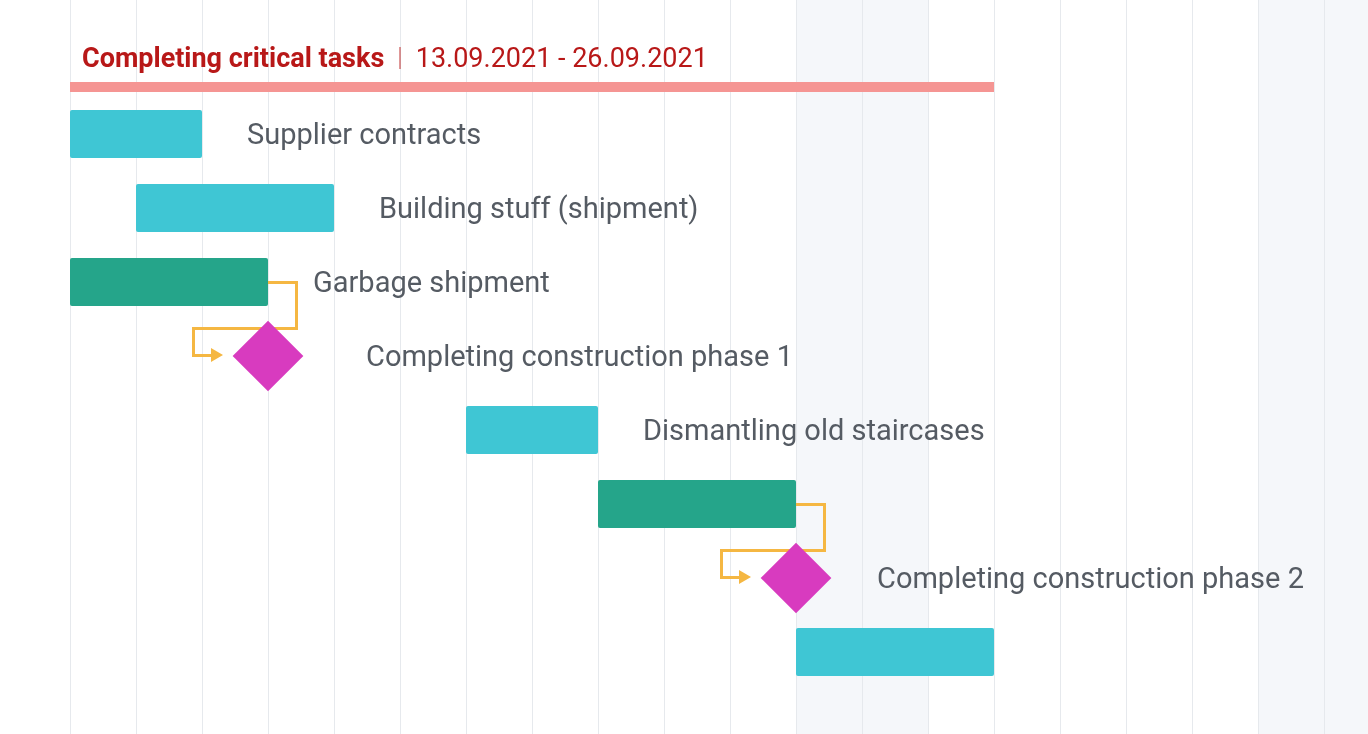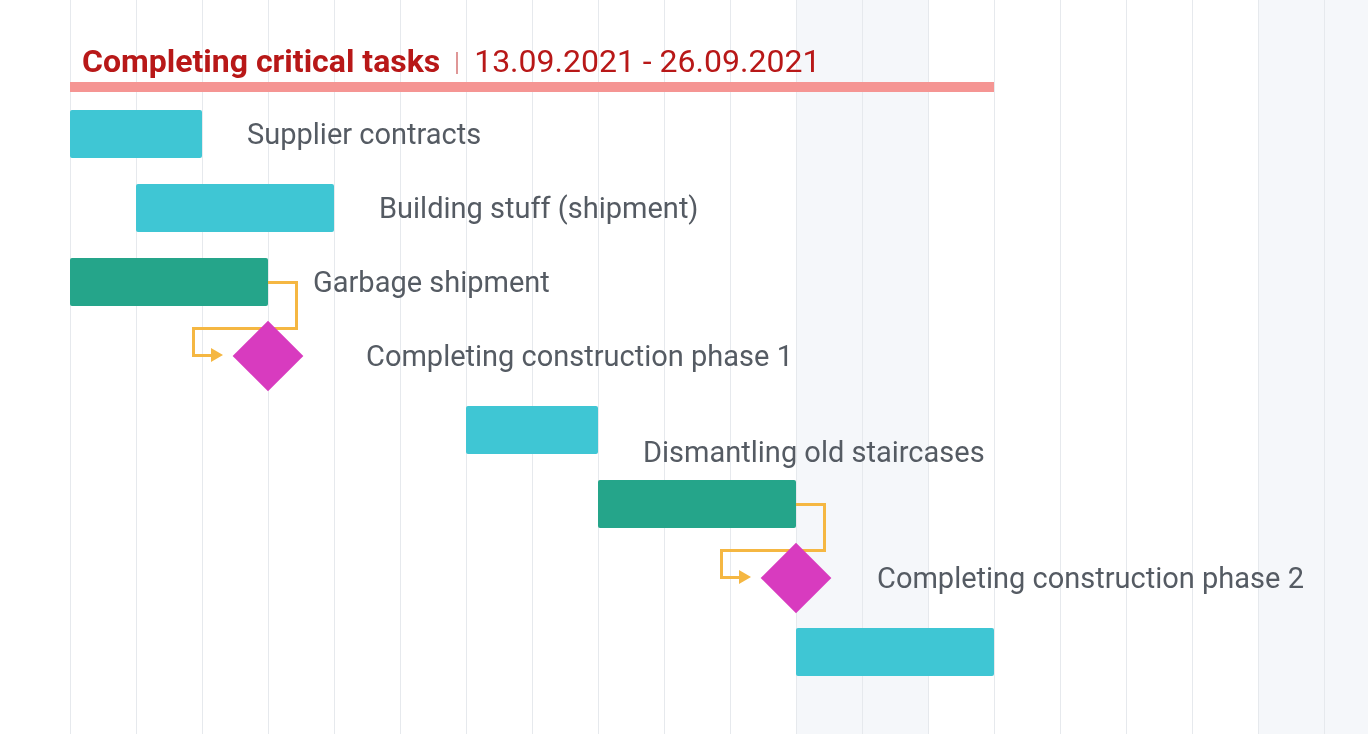--- a/index.html
+++ b/index.html
@@ -28,21 +28,21 @@
     position: absolute;
     top: 0;
     bottom: 0;
     background: #f5f7fa;
   }
   
   .header {
     position: absolute;
     left: 82px;
     top: 42px;
-    font-size: 32px;
+    font-size: 27px;
     font-weight: 700;
     color: #b81818;
     white-space: nowrap;
   }
   .header .sep {
     display: inline-block;
     width: 2px;
     height: 22px;
     background: #b81818;
     opacity: 0.45;
@@ -151,21 +151,21 @@
   <div class="dep-v" style="left:295px; top:281px; height:49px;"></div>
   <div class="dep-h" style="left:192px; top:327px; width:106px;"></div>
   <div class="dep-v" style="left:192px; top:327px; height:30px;"></div>
   <div class="dep-h" style="left:192px; top:354px; width:22px;"></div>
   <div class="dep-arrow" style="left:211px; top:348px;"></div>
 
   <div class="milestone" style="left:243px; top:331px;"></div>
   <div class="task-label" style="left:366px; top:332px;">Completing construction phase 1</div>
 
   <div class="bar cyan" style="left:466px; width:132px; top:406px;"></div>
-  <div class="task-label" style="left:643px; top:428px;">Dismantling old staircases</div>
+  <div class="task-label" style="left:643px; top:406px;">Dismantling old staircases</div>
 
   <div class="bar teal" style="left:598px; width:198px; top:480px;"></div>
 
   <div class="dep-h" style="left:796px; top:503px; width:30px;"></div>
   <div class="dep-v" style="left:823px; top:503px; height:49px;"></div>
   <div class="dep-h" style="left:720px; top:549px; width:106px;"></div>
   <div class="dep-v" style="left:720px; top:549px; height:30px;"></div>
   <div class="dep-h" style="left:720px; top:576px; width:22px;"></div>
   <div class="dep-arrow" style="left:739px; top:570px;"></div>
 

